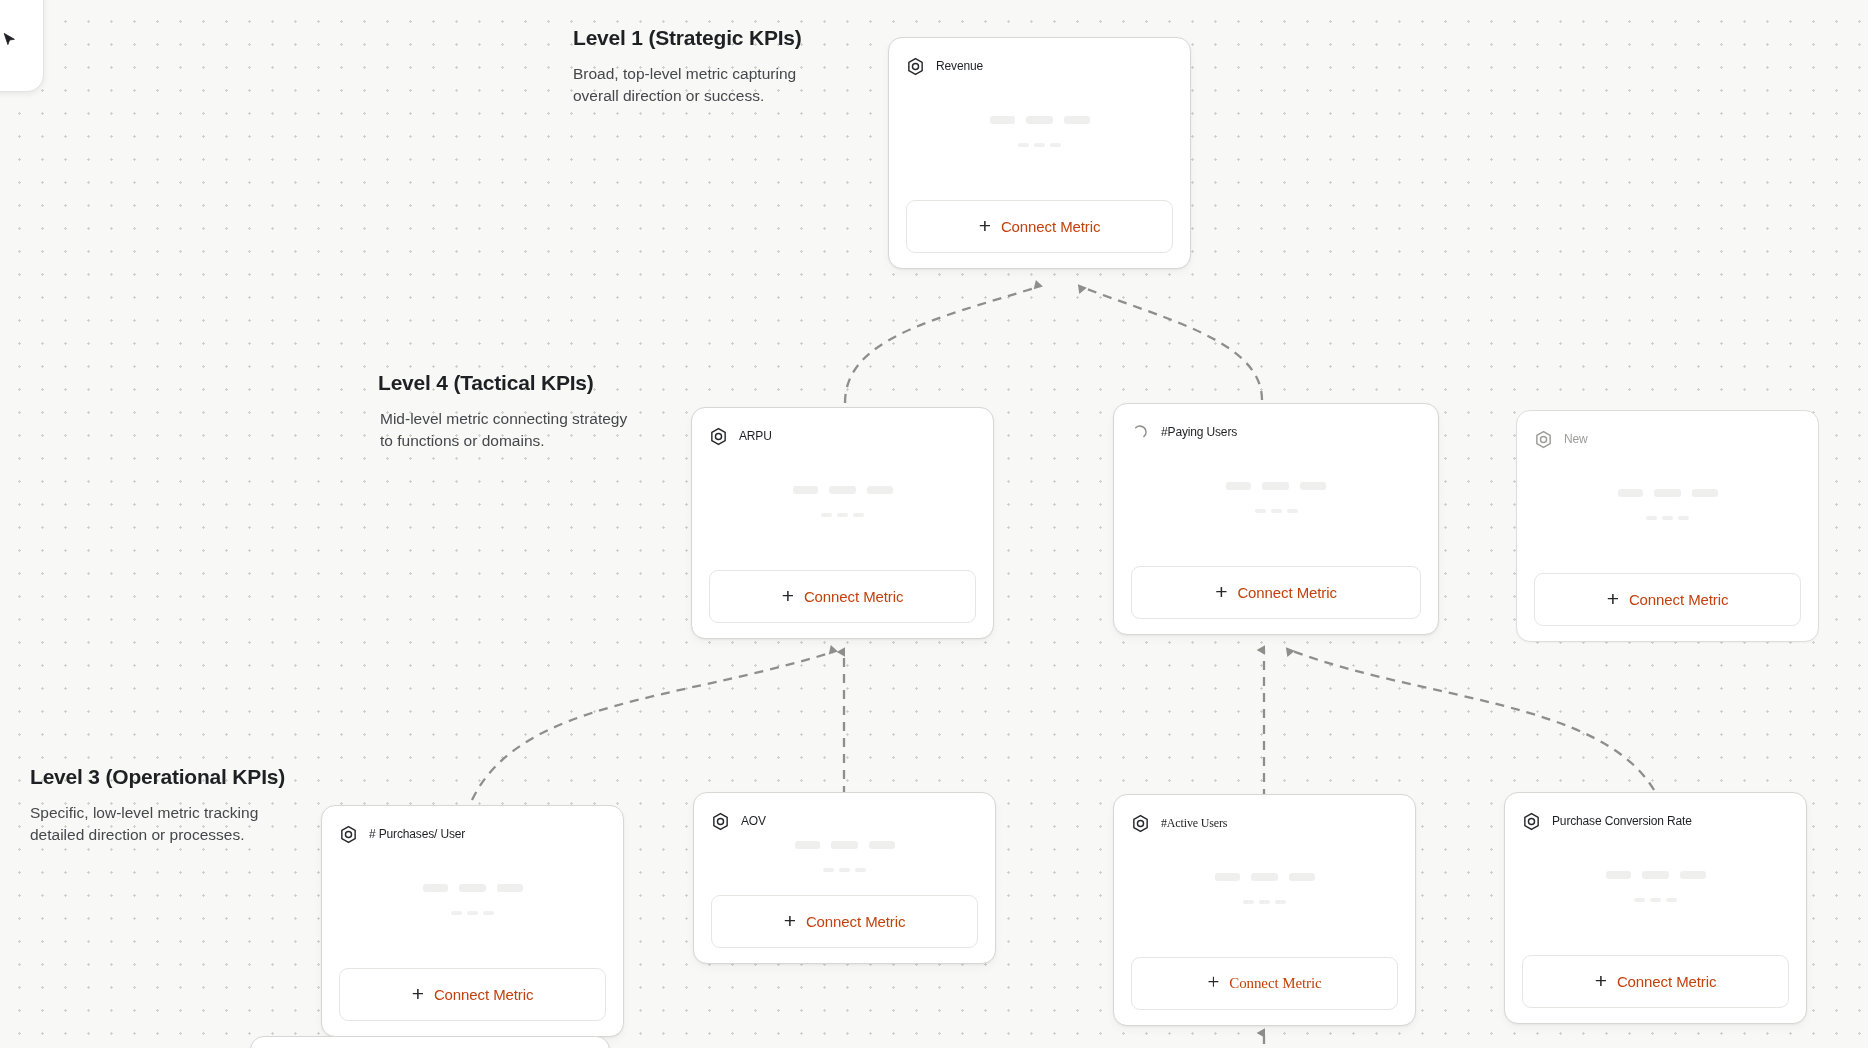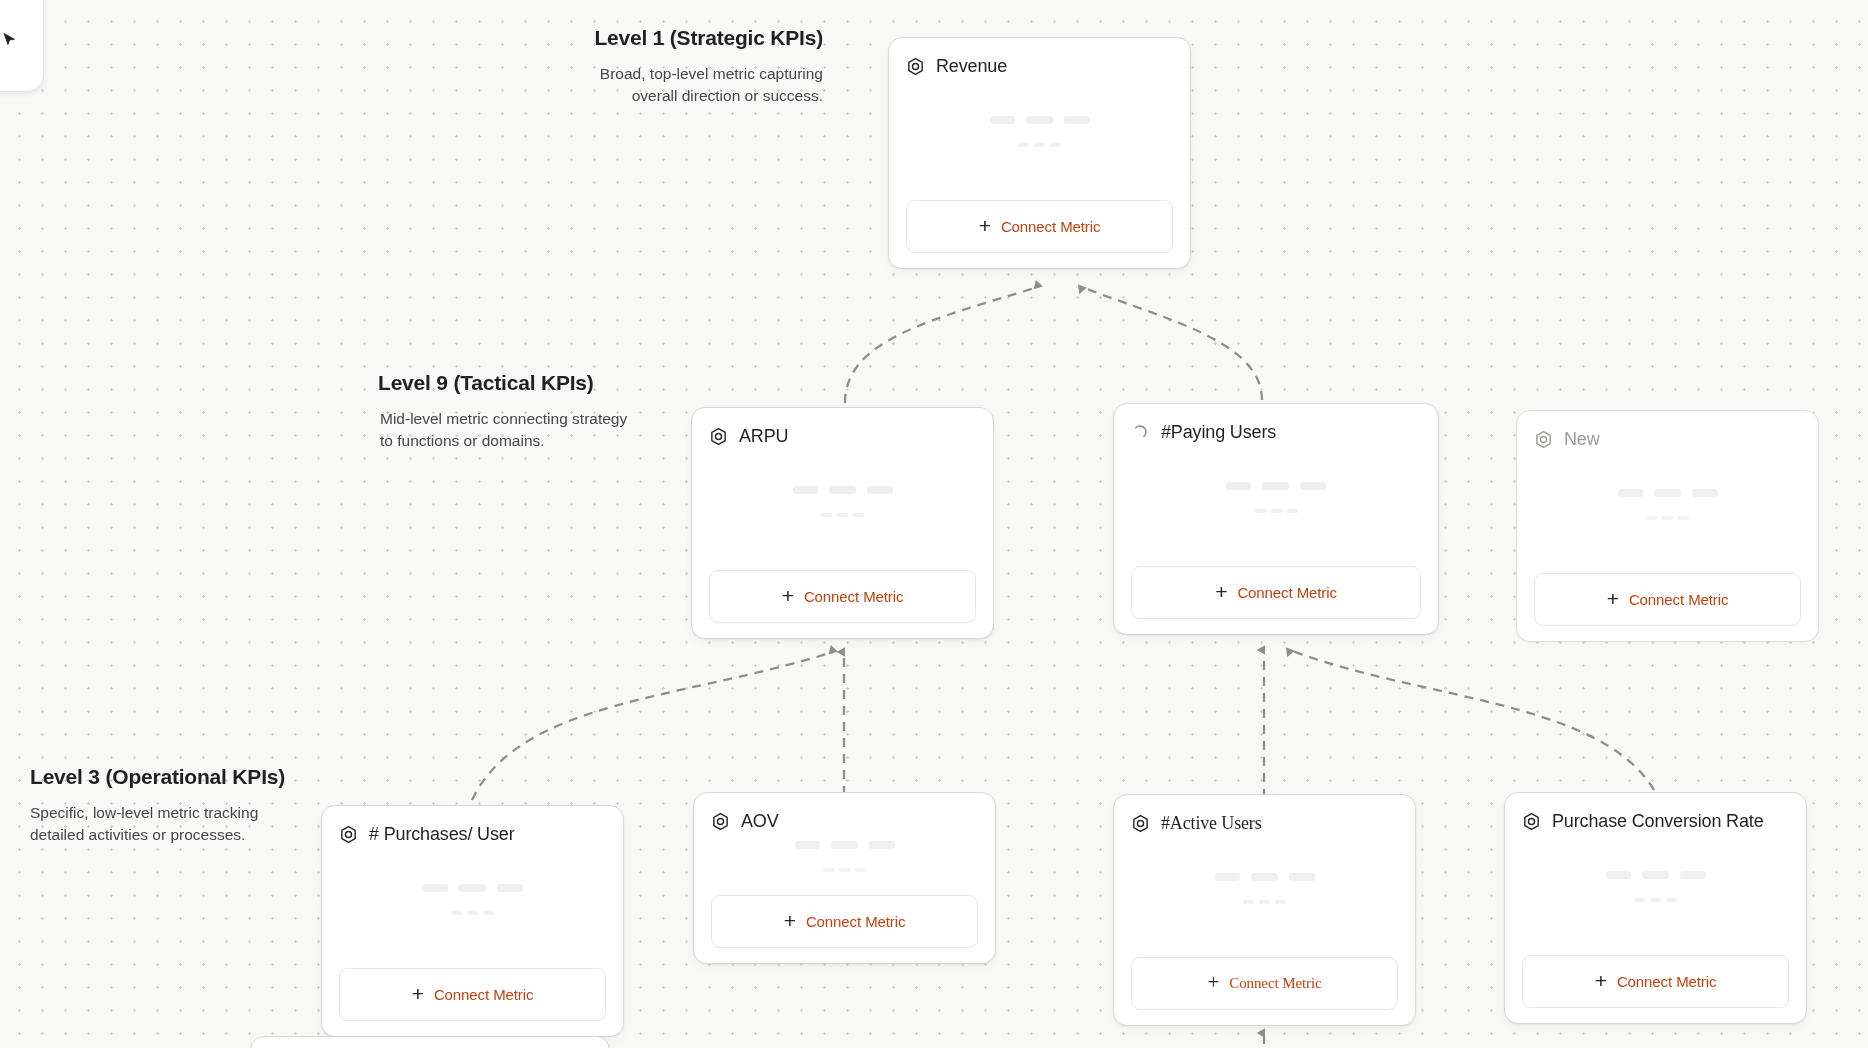--- a/index.html
+++ b/index.html
@@ -26,42 +26,42 @@
   
   .level-label { position:absolute; }
   .level-title {
     font-size:21px; font-weight:700; color:#1f2023;
     letter-spacing:-0.2px; white-space:nowrap;
   }
   .level-desc {
     margin-top:13px; font-size:15.5px; font-weight:400;
     color:#46474b; line-height:1.45; max-width:250px;
   }
-  #lvl1 { left:573px; top:26px;text-align:right; }
+  #lvl1 { left:573px; top:26px; }
   #lvl2 { left:378px; top:371px; }
   #lvl2 .level-desc { margin-left:2px; }
   #lvl3 { left:30px; top:765px; }
   #lvl3 .level-desc { margin-left:0px; }
 
   
   .card {
     position:absolute;
     background:#ffffff;
     border:1px solid #d7d7d4;
     border-radius:14px;
     box-shadow:0 1px 2px rgba(20,20,20,0.05), 0 4px 10px rgba(20,20,20,0.035);
     display:flex; flex-direction:column;
     padding:16px 17px 15px 17px;
   }
   .card.muted { border-color:#dededb; box-shadow:0 1px 2px rgba(20,20,20,0.04); }
 
   .card-head { display:flex; align-items:center; gap:11px; height:24px; }
   .card-icon { width:19px; height:19px; flex:0 0 19px; display:block; }
   .card-title {
-    font-size:18px; font-weight:500; color:#1f2023;
+    font-size:12px; font-weight:500; color:#1f2023;
     letter-spacing:-0.15px; white-space:nowrap;
   }
   .card.muted .card-title { color:#9b9b98; font-weight:400; }
 
   
   .card-body { flex:1; display:flex; flex-direction:column;
                align-items:center; justify-content:center; gap:19px;
                padding-bottom:16px; }
   .skel-row { display:flex; gap:11px; }
   .skel { background:#efefee; border-radius:3px; height:8px; }
@@ -129,27 +129,27 @@
       </svg>
     </span>
   </div>
 
   <div class="level-label" id="lvl1">
     <div class="level-title">Level 1 (Strategic KPIs)</div>
     <div class="level-desc">Broad, top-level metric capturing overall direction or success.</div>
   </div>
 
   <div class="level-label" id="lvl2">
-    <div class="level-title">Level 9 (Tactical KPIs)</div>
+    <div class="level-title">Level 4 (Tactical KPIs)</div>
     <div class="level-desc">Mid-level metric connecting strategy to functions or domains.</div>
   </div>
 
   <div class="level-label" id="lvl3">
     <div class="level-title">Level 3 (Operational KPIs)</div>
-    <div class="level-desc">Specific, low-level metric tracking detailed activities or processes.</div>
+    <div class="level-desc">Specific, low-level metric tracking detailed direction or processes.</div>
   </div>
 
   <div class="card" style="left:888px; top:37px; width:303px; height:232px;">
     <div class="card-head">
       <span class="card-icon">
         <svg viewBox="0 0 20 20" width="19" height="19">
           <path d="M10 1.6 L17 5.6 L17 14.4 L10 18.4 L3 14.4 L3 5.6 Z" fill="none" stroke="#26272b" stroke-width="1.5" stroke-linejoin="round"></path>
           <circle cx="10" cy="10" r="3.2" fill="none" stroke="#26272b" stroke-width="1.5"></circle>
         </svg>
       </span>

